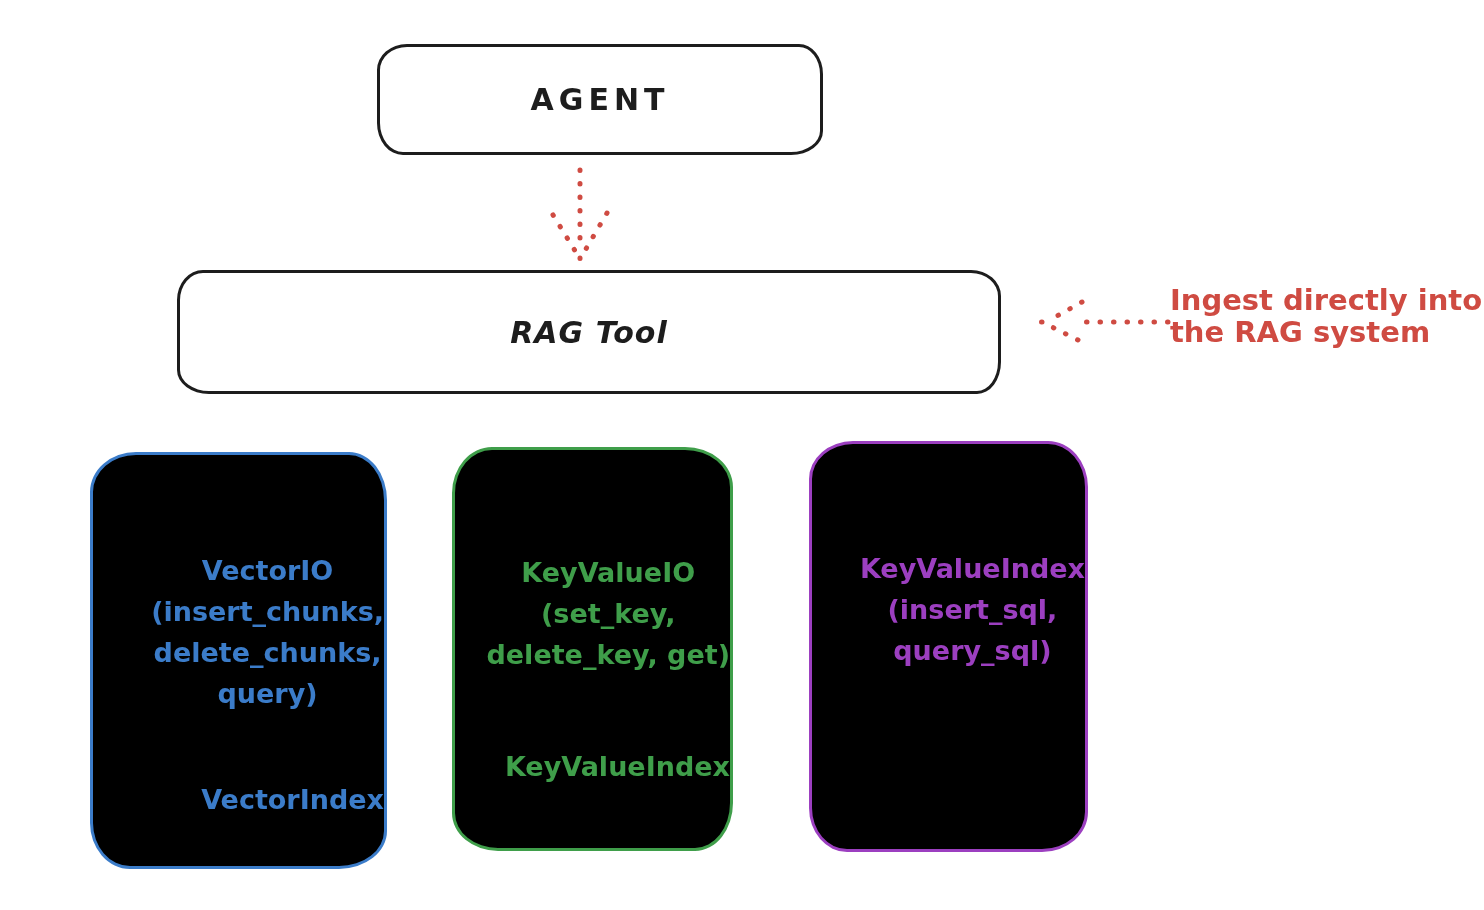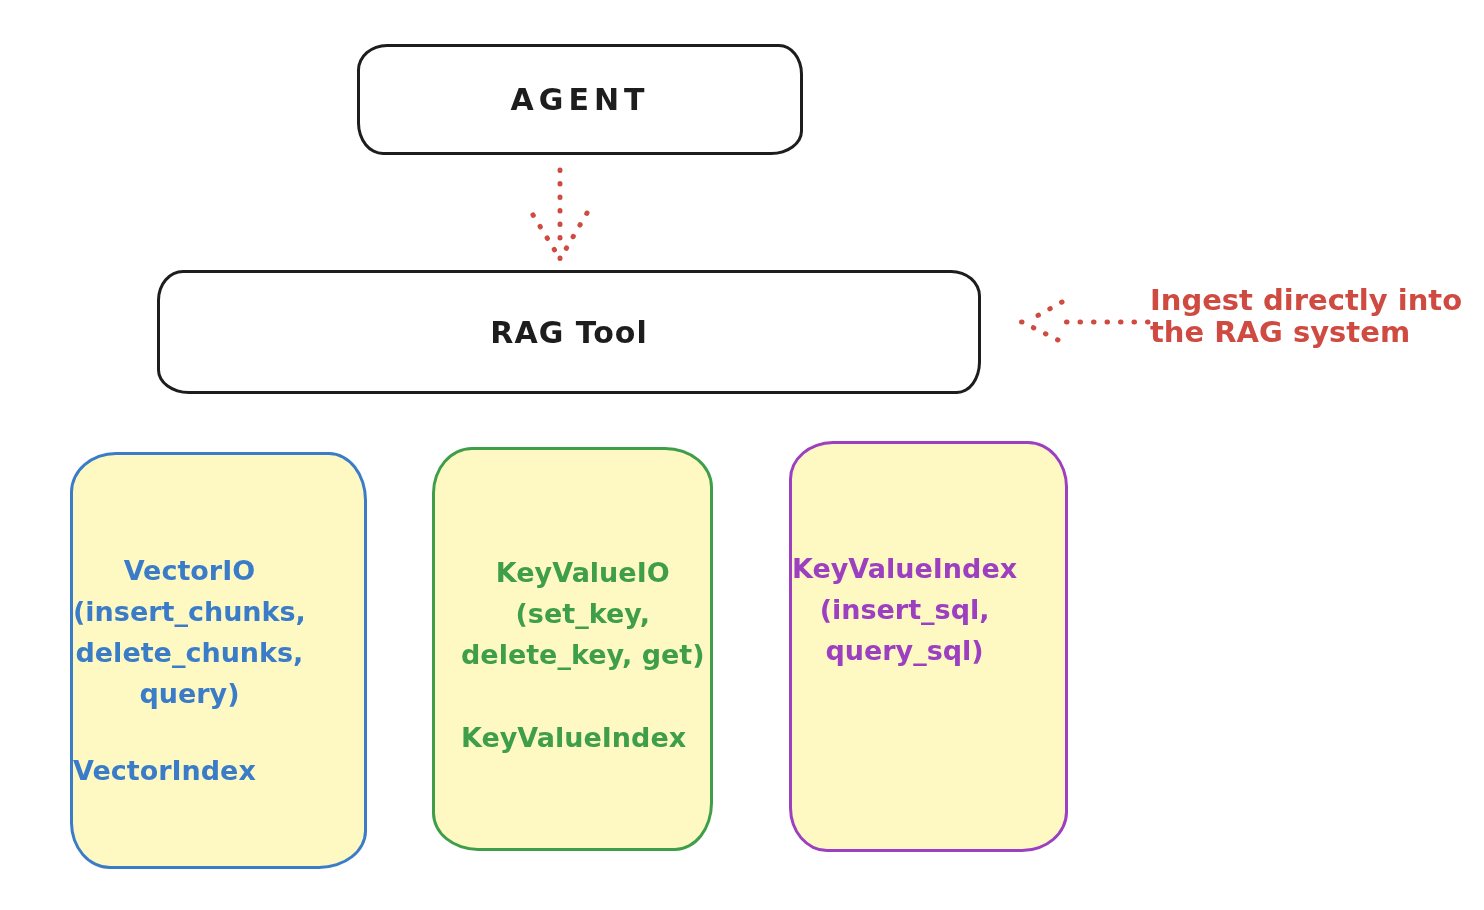--- a/index.html
+++ b/index.html
@@ -1,19 +1,19 @@
 <!DOCTYPE html>
 <html><head>
 <meta charset="utf-8">
 <style>
   * { margin: 0; padding: 0; box-sizing: border-box; }
   html, body { width: 1484px; height: 910px; background: #ffffff; overflow: hidden; }
   body { font-family: "DejaVu Sans", sans-serif; position: relative; }
 
-  .canvas { position: absolute; inset: 0; width: 1368px; height: 910px; }
+  .canvas { position: absolute; inset: 0; width: 1368px; height: 910px; margin-left: 20px; }
 
   
   .sketch-box {
     position: absolute;
     border: 3.5px solid currentColor;
     background: #ffffff;
     display: flex;
     align-items: center;
     justify-content: center;
   }
@@ -30,28 +30,29 @@
     left: 157px; top: 270px; width: 824px; height: 124px;
     border-radius: 26px 30px 24px 32px / 30px 26px 32px 24px;
   }
   .box-rag .box-label {
     font-size: 30px; font-weight: 600; letter-spacing: 1px;
   }
 
   .backend-card {
     position: absolute;
     border: 3.5px solid currentColor;
-    background: #fef9c3;
+    background: #000000;
     display: flex;
     flex-direction: column;
-    align-items: flex-start;
+    align-items: flex-end;
     text-align: center;
     font-size: 27px;
     font-weight: 600;
     line-height: 41px;
+    gap: 29px;
   }
   .card-vector {
     left: 70px; top: 452px; width: 297px; height: 417px;
     border-radius: 46px 38px 48px 40px / 40px 48px 38px 46px;
     padding-top: 95px;
   }
   .card-keyvalue {
     left: 432px; top: 447px; width: 281px; height: 404px;
     border-radius: 40px 48px 38px 46px / 46px 40px 48px 38px;
     padding-top: 102px;
@@ -83,21 +84,21 @@
 </style>
 </head>
 <body>
 
 <div class="canvas">
 
   <div class="sketch-box box-agent" style="color: rgb(29, 29, 29);">
     <span class="box-label">AGENT</span>
   </div>
 
-  <div class="sketch-box box-rag" style="color: rgb(29, 29, 29);">
+  <div class="sketch-box box-rag" style="color: rgb(29, 29, 29); font-style: italic;">
     <span class="box-label">RAG Tool</span>
   </div>
 
   <svg class="overlay" viewBox="0 0 1484 910">
     <g fill="none" stroke-width="5" stroke-linecap="round" stroke-dasharray="0.5 13" stroke="#cf4b42">
       <path d="M560 170 L560 250"></path>
       <path d="M533 215 L557 254"></path>
       <path d="M587 213 L563 254"></path>
       <path d="M560 258 L560 262" stroke-dasharray="0.5 5"></path>
     </g>

